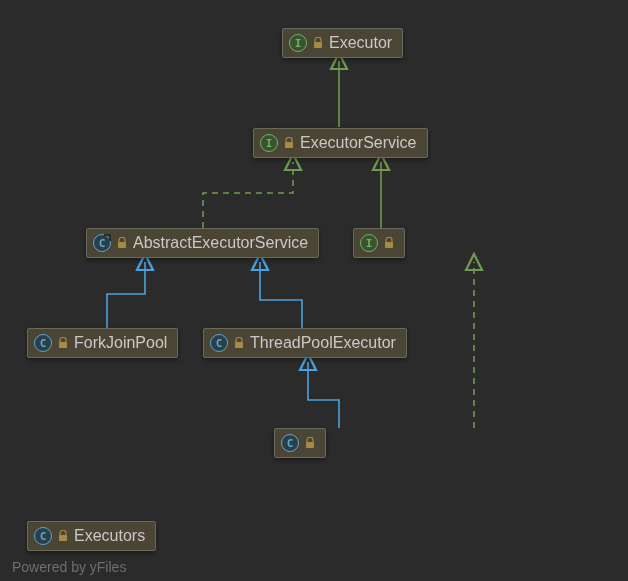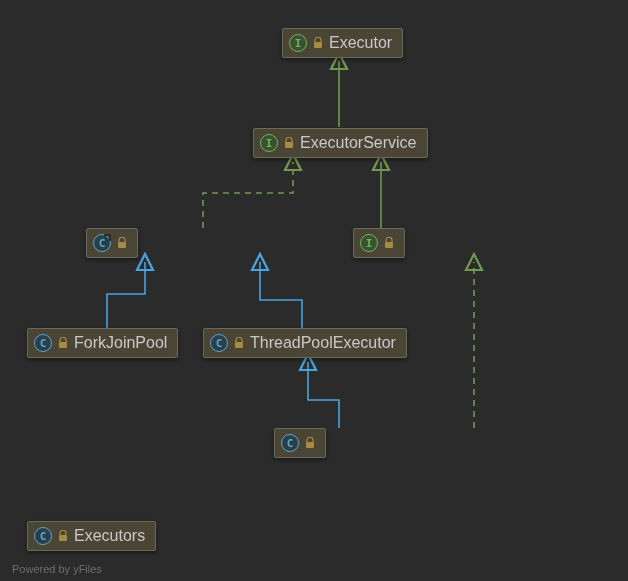--- a/index.html
+++ b/index.html
@@ -60,21 +60,21 @@
     position: absolute;
     left: 0; top: 0;
     width: 628px;
     height: 581px;
     pointer-events: none;
   }
   .footer {
     position: absolute;
     left: 12px;
     bottom: 6px;
-    font-size: 11px;
+    font-size: 14px;
     color: #6e6e6e;
   }
 </style>
 </head>
 <body>
 
 <div class="canvas">
 
   <svg class="edges">
     <defs>
@@ -124,20 +124,21 @@
   </div>
 
   <div class="node" style="left:86px; top:228px;">
     <span class="badge badge-Ch" style="position:relative;">C<span style="position:absolute;right:-1px;top:-1px;width:5px;height:5px;border-top:2px solid #2b2b2b;border-right:2px solid #2b2b2b;"></span></span>
     <span class="lock">
       <svg width="10" height="12" viewBox="0 0 10 12">
           <path d="M2 5 V3.2 a3 3 0 0 1 6 0 V5" fill="none" stroke="#a78b44" stroke-width="1.2"></path>
           <rect x="1" y="5" width="8" height="6" rx="1" fill="#a78b44"></rect>
         </svg>
     </span>
+    <span class="label">AbstractExecutorService</span>
   </div>
 
   <div class="node" style="left:353px; top:228px;">
     <span class="badge badge-I">I</span>
     <span class="lock">
       <svg width="10" height="12" viewBox="0 0 10 12">
           <path d="M2 5 V3.2 a3 3 0 0 1 6 0 V5" fill="none" stroke="#a78b44" stroke-width="1.2"></path>
           <rect x="1" y="5" width="8" height="6" rx="1" fill="#a78b44"></rect>
         </svg>
     </span>

